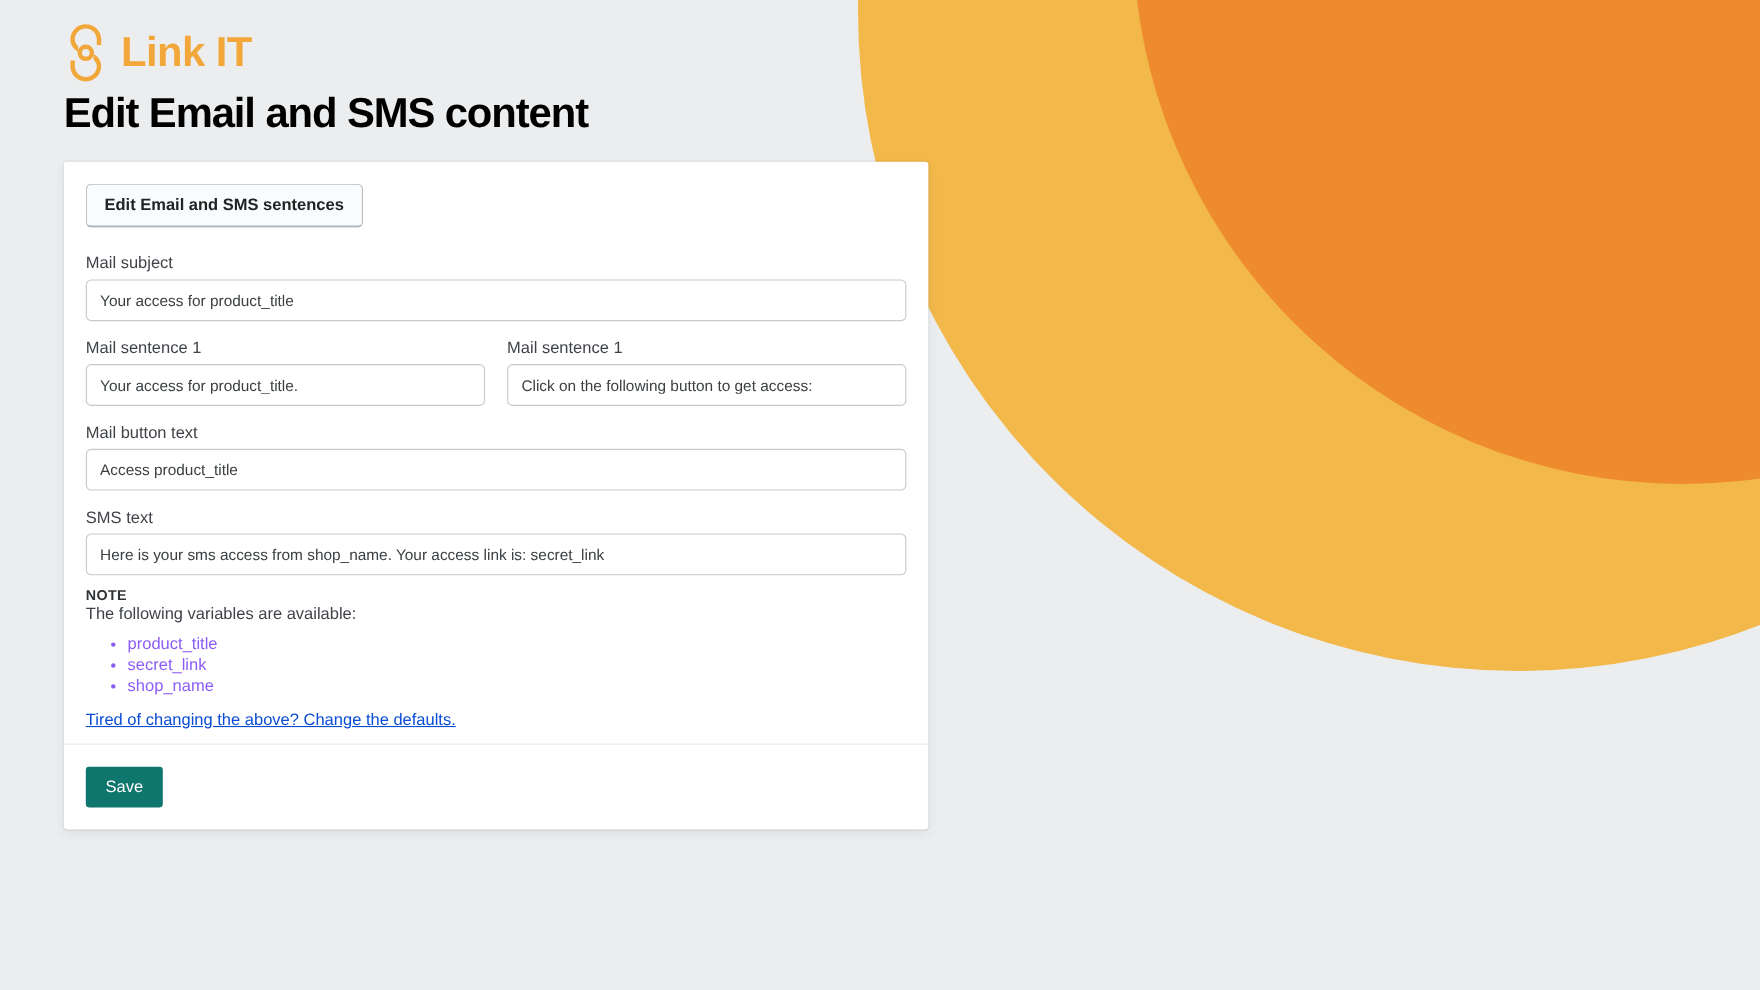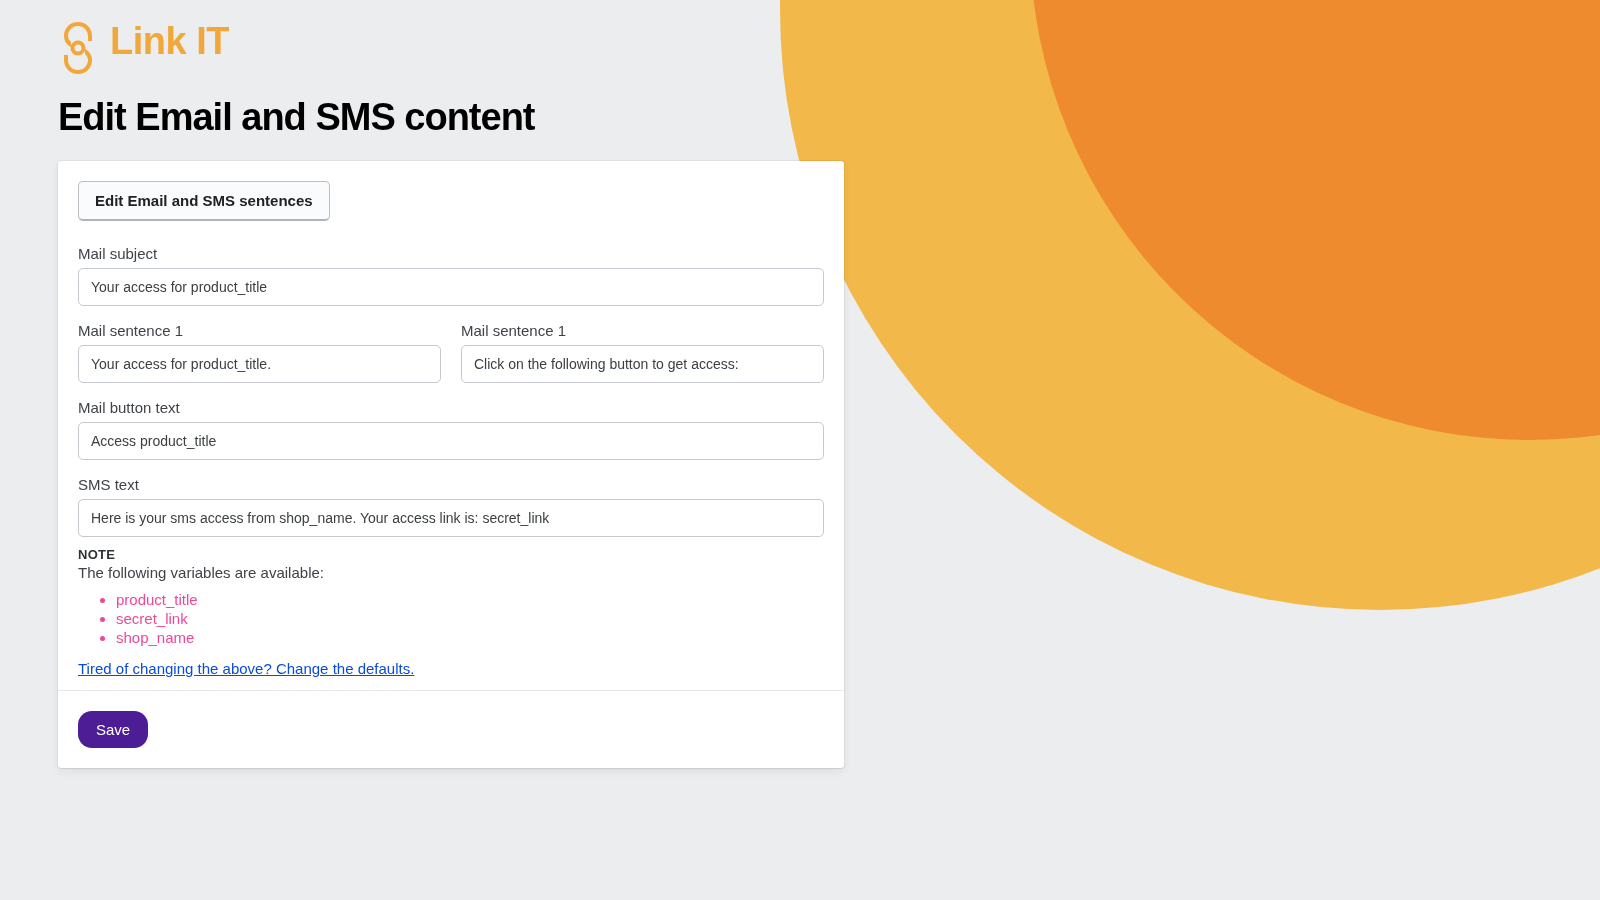--- a/index.html
+++ b/index.html
@@ -27,23 +27,23 @@
     top: -560px; right: -430px;
   }
 
   .page {
     position: relative;
     padding: 18px 58px 0 58px;
   }
 
   .logo-block {
     display: flex;
-    align-items: flex-start;
+    align-items: center;
     gap: 12px;
-    margin-bottom: 20px;
+    margin-bottom: 6px;
     margin-top: 2px;
   }
   .logo-text {
     font-size: 38px;
     font-weight: 800;
     color: #f2a73b;
     letter-spacing: -0.5px;
   }
 
   .page-title {
@@ -115,36 +115,36 @@
   }
   .note-text {
     font-size: 15px;
     color: #3f4348;
     margin-bottom: 10px;
   }
   .note-list {
     list-style: disc;
     padding-left: 38px;
     font-size: 15px;
-    color: #ec4899;
+    color: #8b5cf6;
     margin-bottom: 14px;
   }
   .note-list li { margin-bottom: 2px; }
 
   .defaults-link {
     color: #0a4cd6;
     text-decoration: underline;
     font-size: 15px;
   }
 
   .save-btn {
-    background: #4c1d95;
+    background: #0f766e;
     color: #fff;
     border: none;
-    border-radius: 14px;
+    border-radius: 3px;
     padding: 10px 18px;
     font-size: 15px;
     font-weight: 500;
     cursor: pointer;
   }
 </style>
 </head>
 <body>
 
 <div class="bg-circles">

